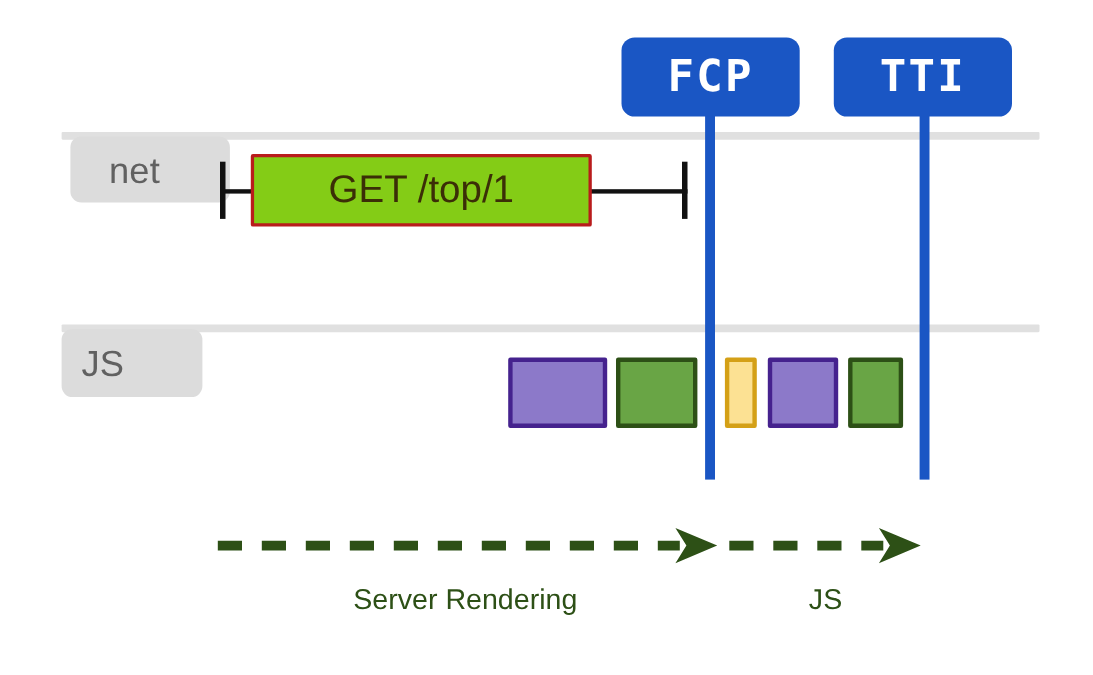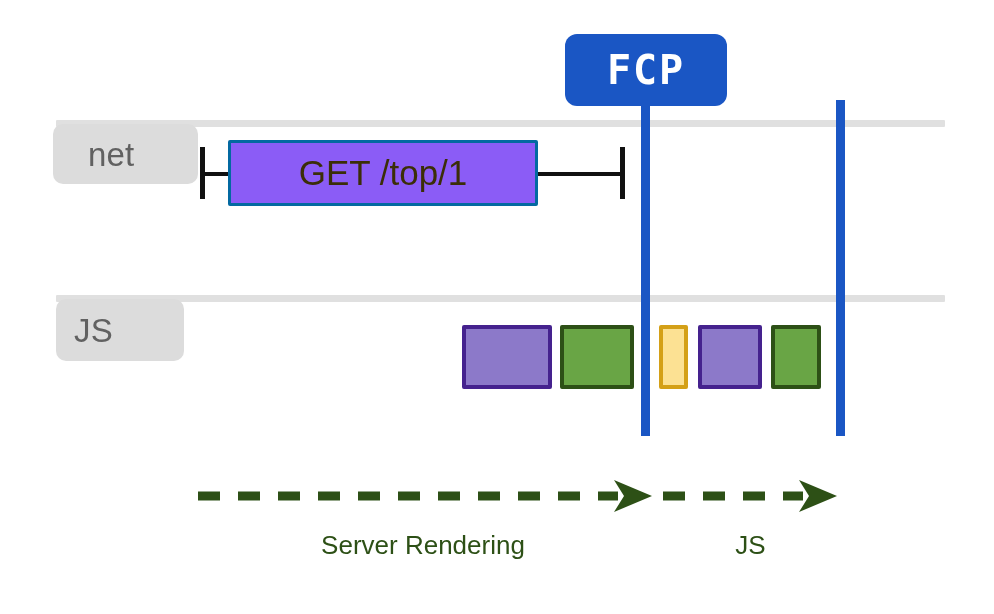--- a/index.html
+++ b/index.html
@@ -69,22 +69,22 @@
     z-index: 3;
   }
   .req-stem {
     position: absolute;
     height: 4px;
     background: #111111;
     z-index: 2;
   }
   .req-box {
     position: absolute;
-    background: #8b5cf6;
-    border: 3px solid #0369a1;
+    background: #84cc16;
+    border: 3px solid #b91c1c;
     border-radius: 2px;
     display: flex;
     align-items: center;
     justify-content: center;
     color: #3b2e07;
     font-size: 35px;
     z-index: 4;
     box-sizing: border-box;
   }
 
@@ -113,24 +113,27 @@
 </head>
 <body>
 
 <div id="stage">
 
   <div class="marker-badge" style="left:565px; top:34px; width:162px; height:72px;">
     <span>FCP</span>
   </div>
   <div class="marker-line" style="left:641px; top:100px; height:336px;"></div>
 
+  <div class="marker-badge" style="left:758px; top:34px; width:162px; height:72px;">
+    <span>TTI</span>
+  </div>
   <div class="marker-line" style="left:836px; top:100px; height:336px;"></div>
 
   <div class="track-line" style="left:56px; top:120px; width:889px;"></div>
-  <div class="track-label" style="left:53px; top:124px; width:110px; height:60px;padding-left:35px;">
+  <div class="track-label" style="left:64px; top:124px; width:110px; height:60px;padding-left:35px;">
     <span>net</span>
   </div>
 
   <div class="req-stem" style="left:200px; top:172px; width:425px;"></div>
   <div class="req-whisker" style="left:200px; top:147px; height:52px;"></div>
   <div class="req-whisker" style="left:620px; top:147px; height:52px;"></div>
   <div class="req-box" style="left:228px; top:140px; width:310px; height:66px;">
     <span>GET /top/1</span>
   </div>
 

